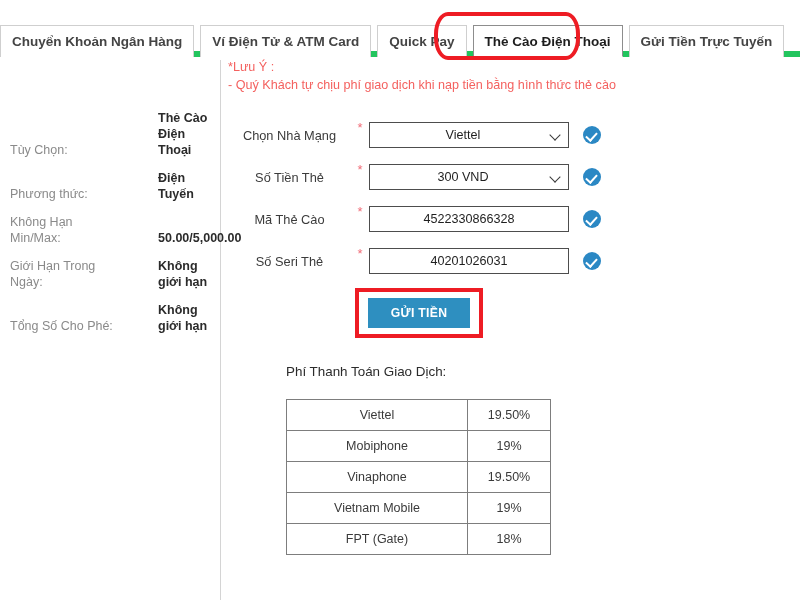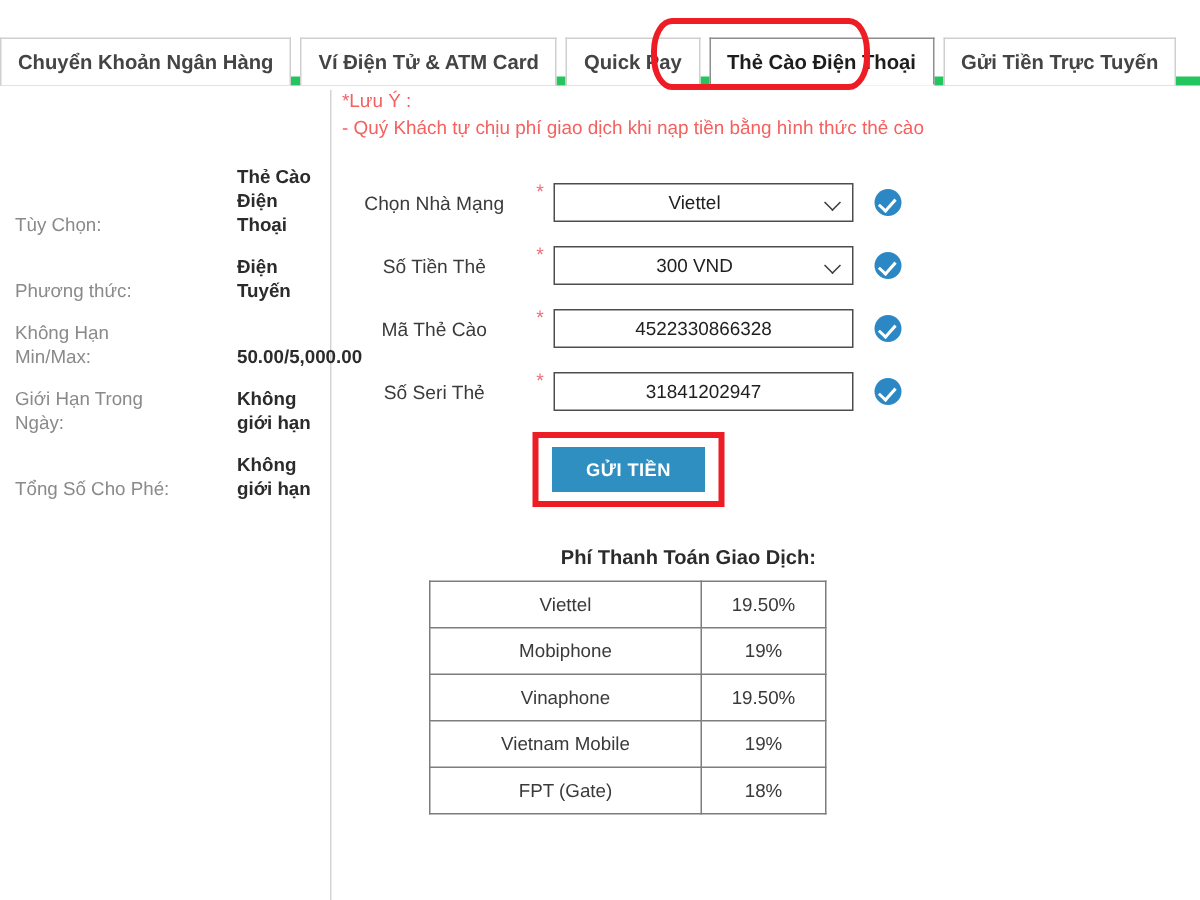--- a/index.html
+++ b/index.html
@@ -242,25 +242,25 @@
     cursor: pointer;
   }
 
   
   .fee-block {
     margin-top: 26px;
     margin-left: 58px;
     width: 258px;
   }
   .fee-title {
-    text-align: right;
+    text-align: left;
     font-size: 13.4px;
-    font-weight: bold;
+    font-weight: normal;
     color: #2b2b2b;
-    margin-bottom: 8px;
+    margin-bottom: 20px;
   }
   table.fee {
     border-collapse: collapse;
     width: 258px;
     table-layout: fixed;
   }
   table.fee td {
     border: 1px solid #7d7d7d;
     height: 28px;
     text-align: center;
@@ -341,21 +341,21 @@
           <div class="fstar">*</div>
           <div class="fctrl">
             <span class="val">4522330866328</span>
           </div>
           <div class="okmark"></div>
         </div>
         <div class="frow">
           <div class="flabel">Số Seri Thẻ</div>
           <div class="fstar">*</div>
           <div class="fctrl">
-            <span class="val">31841202947</span>
+            <span class="val">40201026031</span>
           </div>
           <div class="okmark"></div>
         </div>
       </div>
 
     <div class="submit-wrap">
       <button class="submit-btn">GỬI TIỀN</button>
       <div class="anno-rect"></div>
     </div>
 

